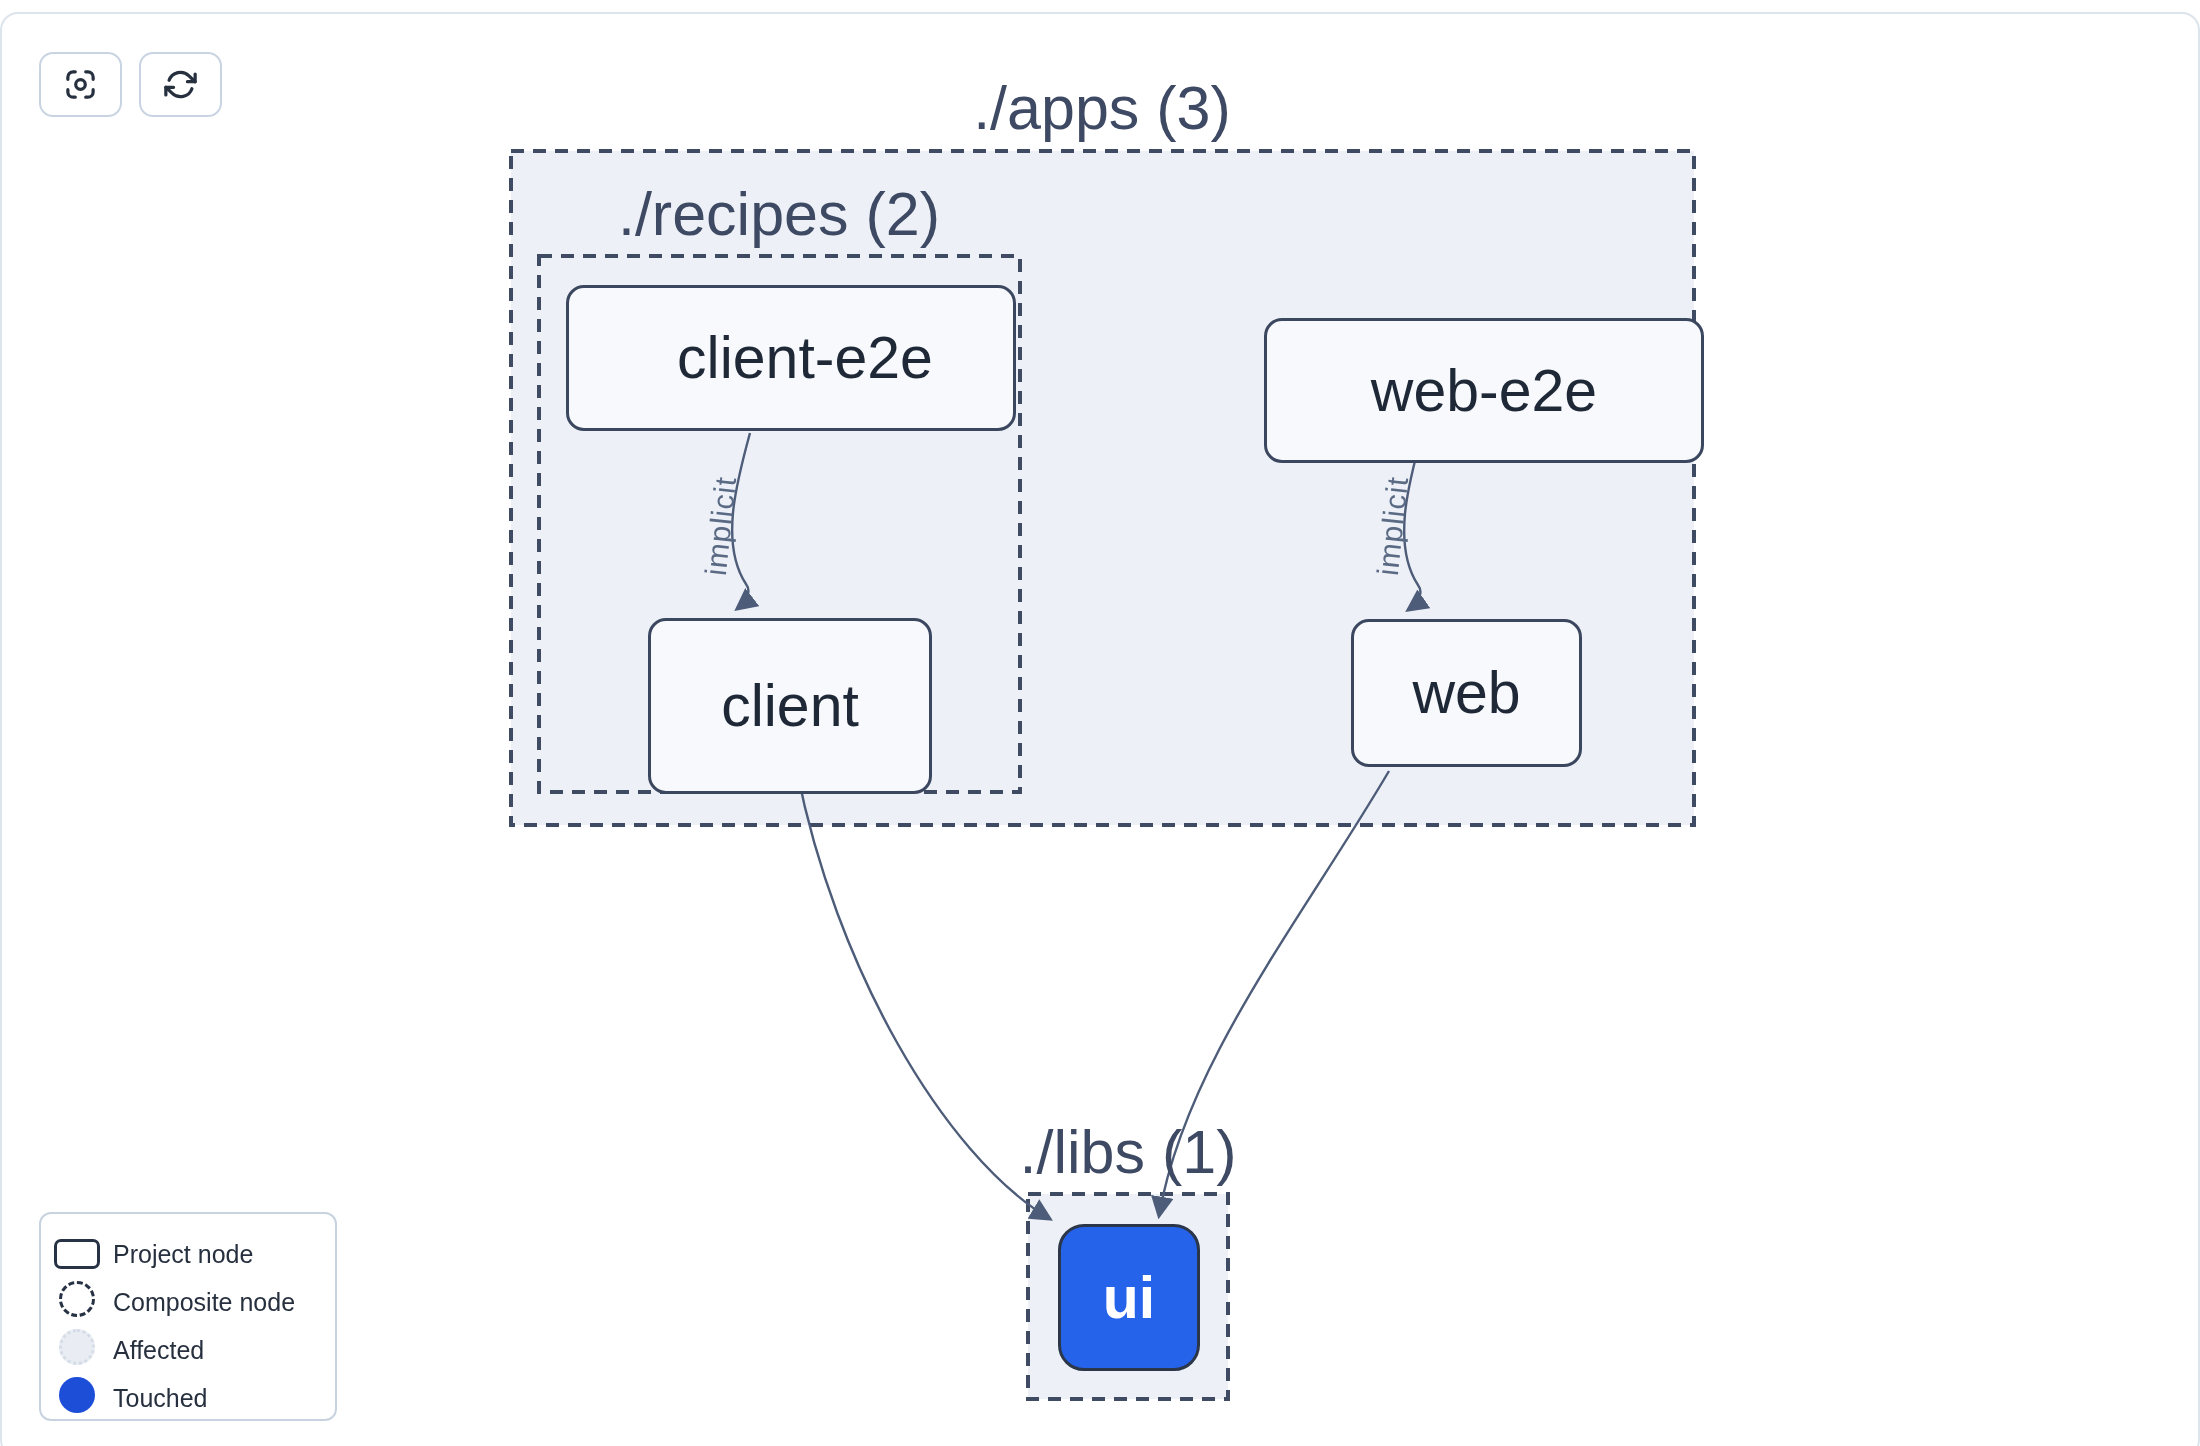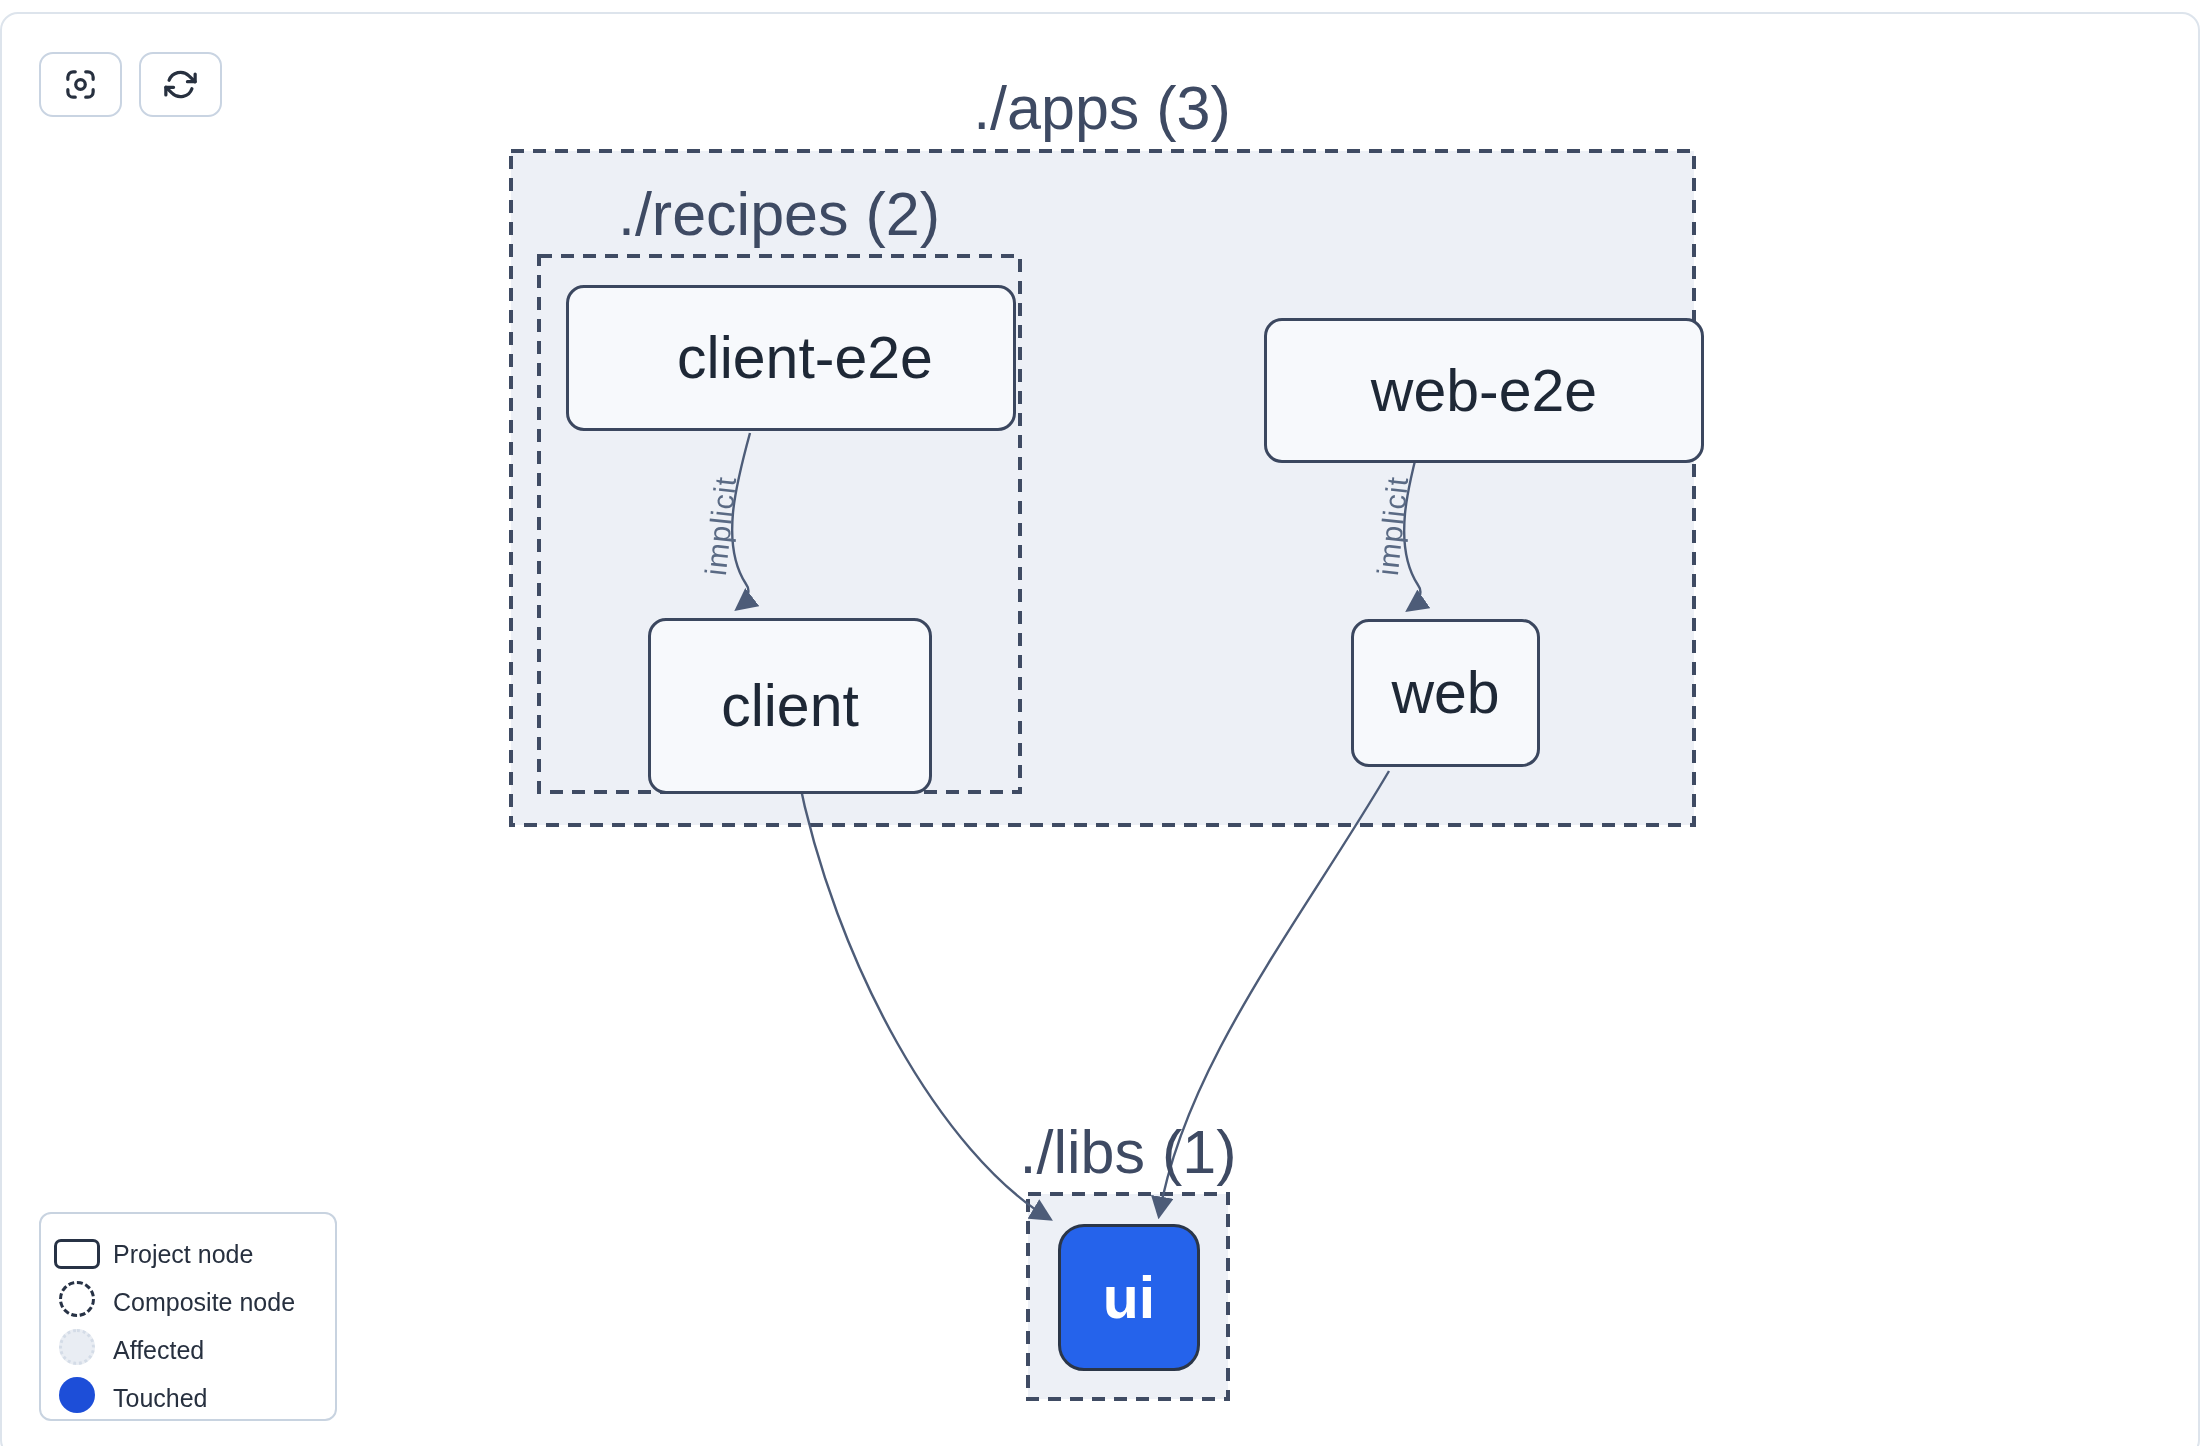--- a/index.html
+++ b/index.html
@@ -63,21 +63,21 @@
   <div class="container-label" style="left:1100px;top:64px;">./apps (3)</div>
   <div class="container-label" style="left:777px;top:170px;">./recipes (2)</div>
   <div class="container-label" style="left:1126px;top:1108px;">./libs (1)</div>
 
   <div class="edge-label" style="left:719px;top:512px;">implicit</div>
   <div class="edge-label" style="left:1391px;top:512px;">implicit</div>
 
   <div class="node" style="left:564px;top:271px;width:450px;height:146px;padding-left:28px;">client-e2e</div>
   <div class="node" style="left:646px;top:604px;width:284px;height:176px;">client</div>
   <div class="node" style="left:1262px;top:272px;width:440px;height:145px;margin-top:32px;">web-e2e</div>
-  <div class="node" style="left:1349px;top:605px;width:189px;height:148px;">web</div>
+  <div class="node" style="left:1349px;top:605px;width:231px;height:148px;">web</div>
   <div class="node touched" style="left:1056px;top:1210px;width:142px;height:147px;">ui</div>
 
   <button class="toolbar-btn" style="left:37px;top:38px;">
     <span style="display:flex;">
       <svg width="37" height="37" viewBox="0 0 24 24">
         <path d="M8.6 3.8H7.2a3.4 3.4 0 0 0-3.4 3.4v1.4"></path>
         <path d="M15.4 3.8h1.4a3.4 3.4 0 0 1 3.4 3.4v1.4"></path>
         <path d="M8.6 20.2H7.2a3.4 3.4 0 0 1-3.4-3.4v-1.4"></path>
         <path d="M15.4 20.2h1.4a3.4 3.4 0 0 0 3.4-3.4v-1.4"></path>
         <circle cx="12" cy="12" r="3.1"></circle>

